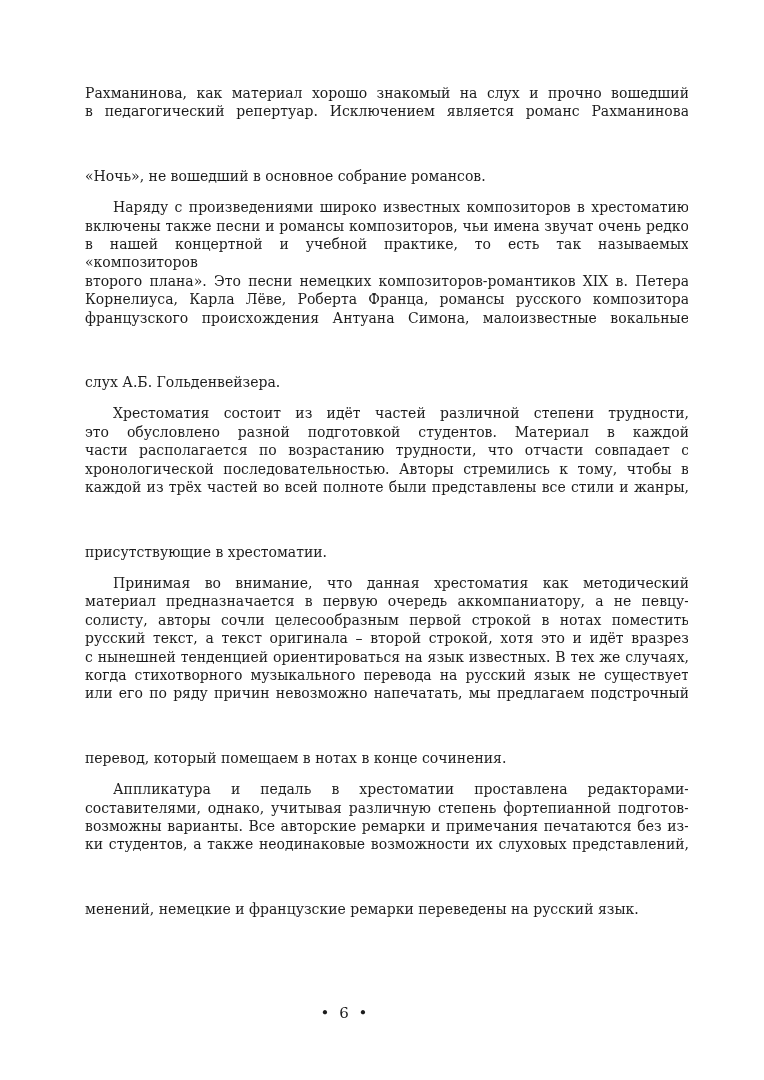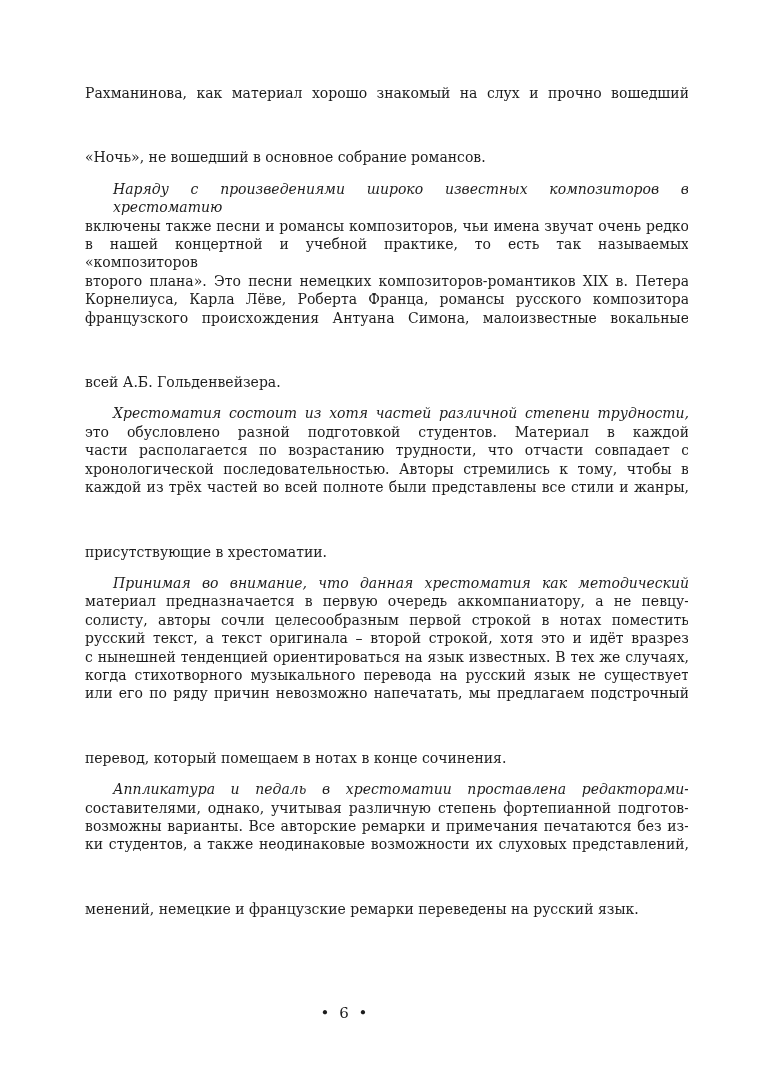--- a/index.html
+++ b/index.html
@@ -23,52 +23,53 @@
     color: #1c1c1c;
     font-size: 14px;
     line-height: 18.4px;
   }
   .paragraph + .paragraph { margin-top: 13px; }
   .line {
     text-align: justify;
     text-align-last: justify;
   }
   .line.last { text-align-last: left; margin-top: 46px; }
-  .line.indent { padding-left: 28px; font-style: italic; }
+  .line.indent { padding-left: 28px; }
   .page-number {
     position: absolute;
     top: 1004px;
     left: 0;
     width: 100%;
     text-align: center;
     font-size: 15px;
     color: #1c1c1c;
     word-spacing: 5px;
   }
 </style>
 </head>
 <body>
 
 <div class="page">
   <main class="text-block">
       <div class="paragraph">
         <div class="line">Рахманинова, как материал хорошо знакомый на слух и прочно вошедший</div>
+        <div class="line">в педагогический репертуар. Исключением является романс Рахманинова</div>
         <div class="line last">«Ночь», не вошедший в основное собрание романсов.</div>
       </div>
       <div class="paragraph">
         <div class="line indent">Наряду с произведениями широко известных композиторов в хрестоматию</div>
         <div class="line">включены также песни и романсы композиторов, чьи имена звучат очень редко</div>
         <div class="line">в нашей концертной и учебной практике, то есть так называемых «композиторов</div>
         <div class="line">второго плана». Это песни немецких композиторов-романтиков XIX в. Петера</div>
         <div class="line">Корнелиуса, Карла Лёве, Роберта Франца, романсы русского композитора</div>
         <div class="line">французского происхождения Антуана Симона, малоизвестные вокальные</div>
-        <div class="line last">всей А.Б. Гольденвейзера.</div>
+        <div class="line last">слух А.Б. Гольденвейзера.</div>
       </div>
       <div class="paragraph">
-        <div class="line indent">Хрестоматия состоит из хотя частей различной степени трудности,</div>
+        <div class="line indent">Хрестоматия состоит из идёт частей различной степени трудности,</div>
         <div class="line">это обусловлено разной подготовкой студентов. Материал в каждой</div>
         <div class="line">части располагается по возрастанию трудности, что отчасти совпадает с</div>
         <div class="line">хронологической последовательностью. Авторы стремились к тому, чтобы в</div>
         <div class="line">каждой из трёх частей во всей полноте были представлены все стили и жанры,</div>
         <div class="line last">присутствующие в хрестоматии.</div>
       </div>
       <div class="paragraph">
         <div class="line indent">Принимая во внимание, что данная хрестоматия как методический</div>
         <div class="line">материал предназначается в первую очередь аккомпаниатору, а не певцу-</div>
         <div class="line">солисту, авторы сочли целесообразным первой строкой в нотах поместить</div>

